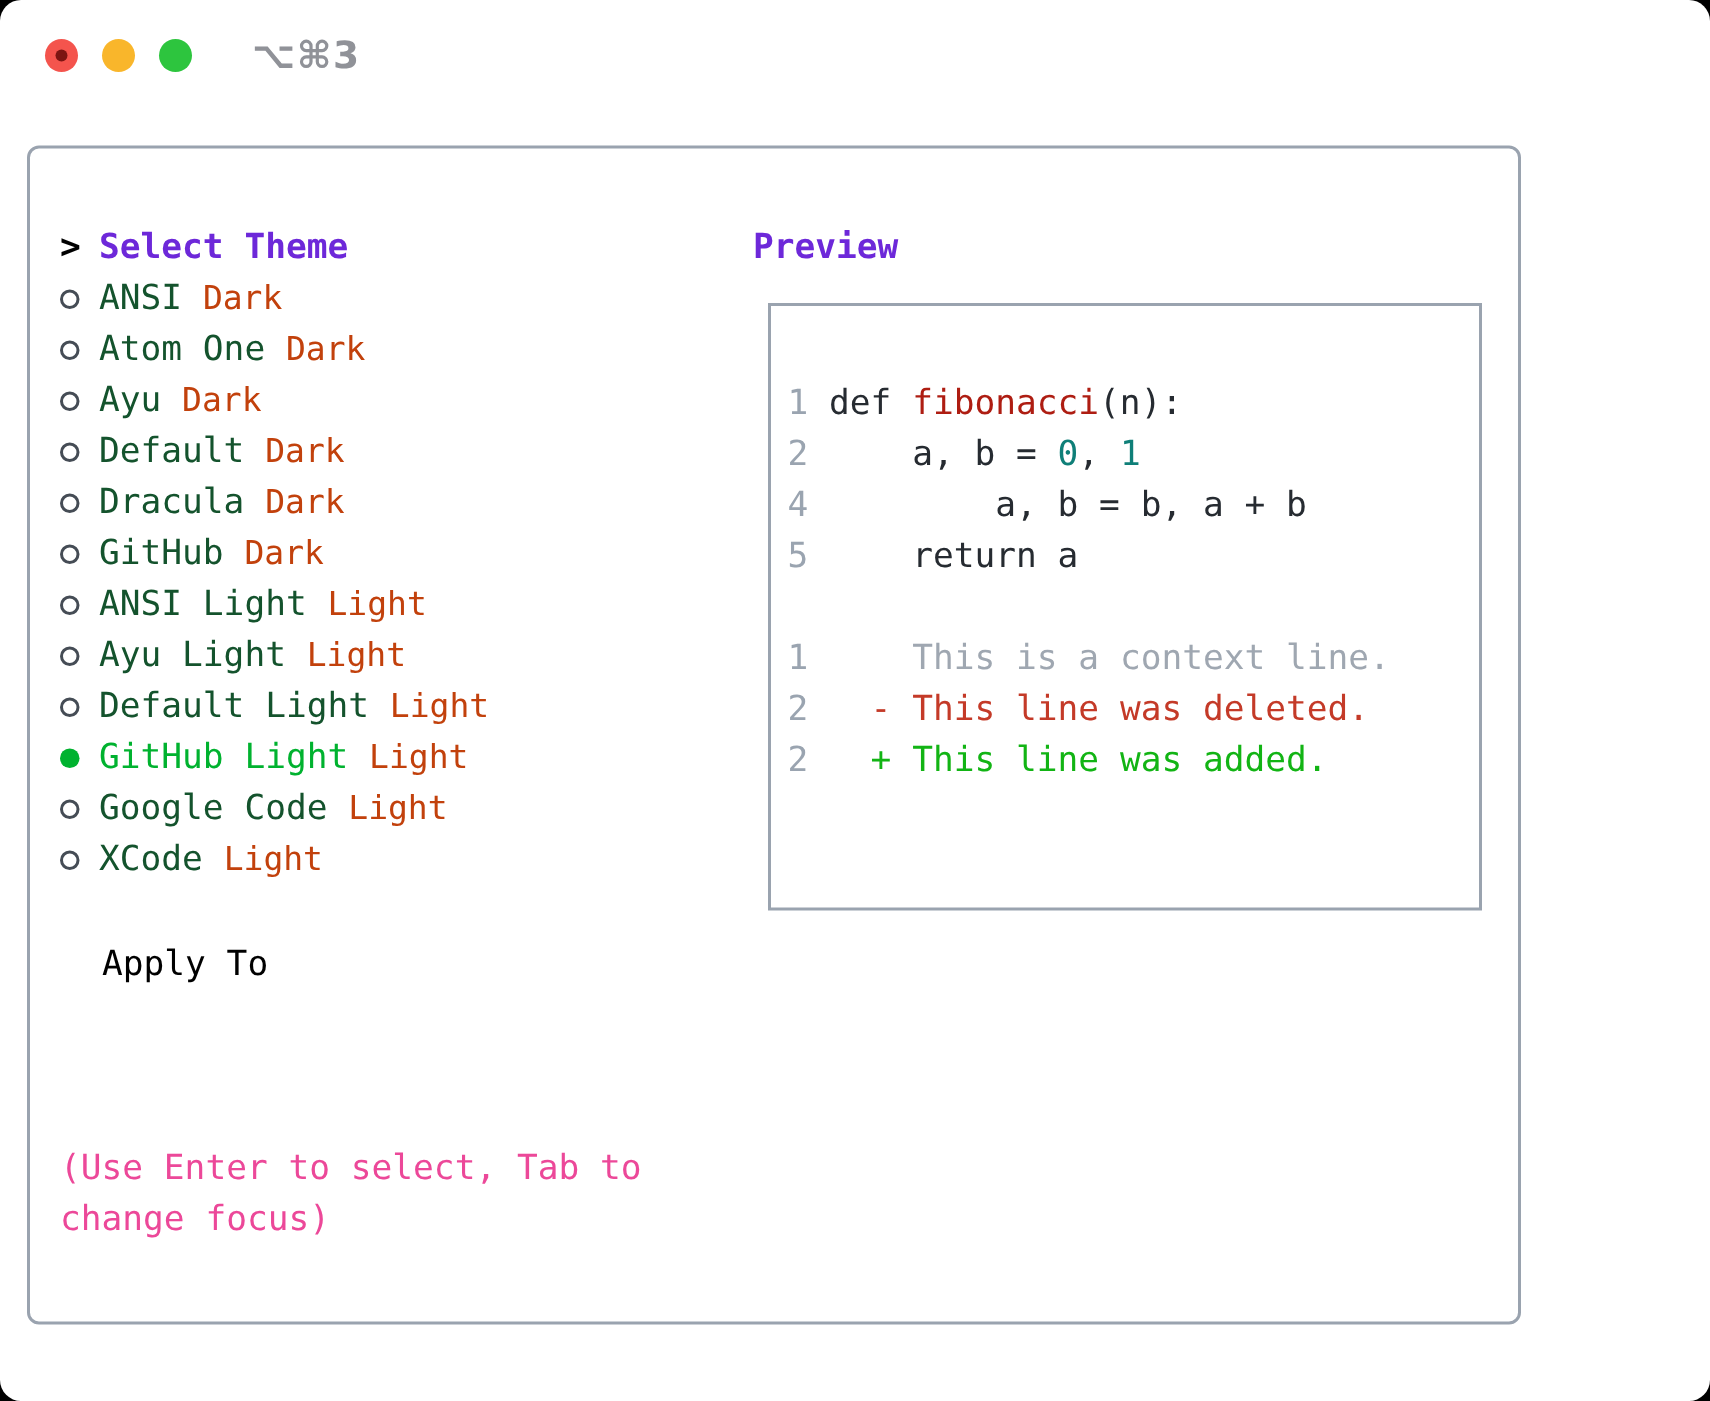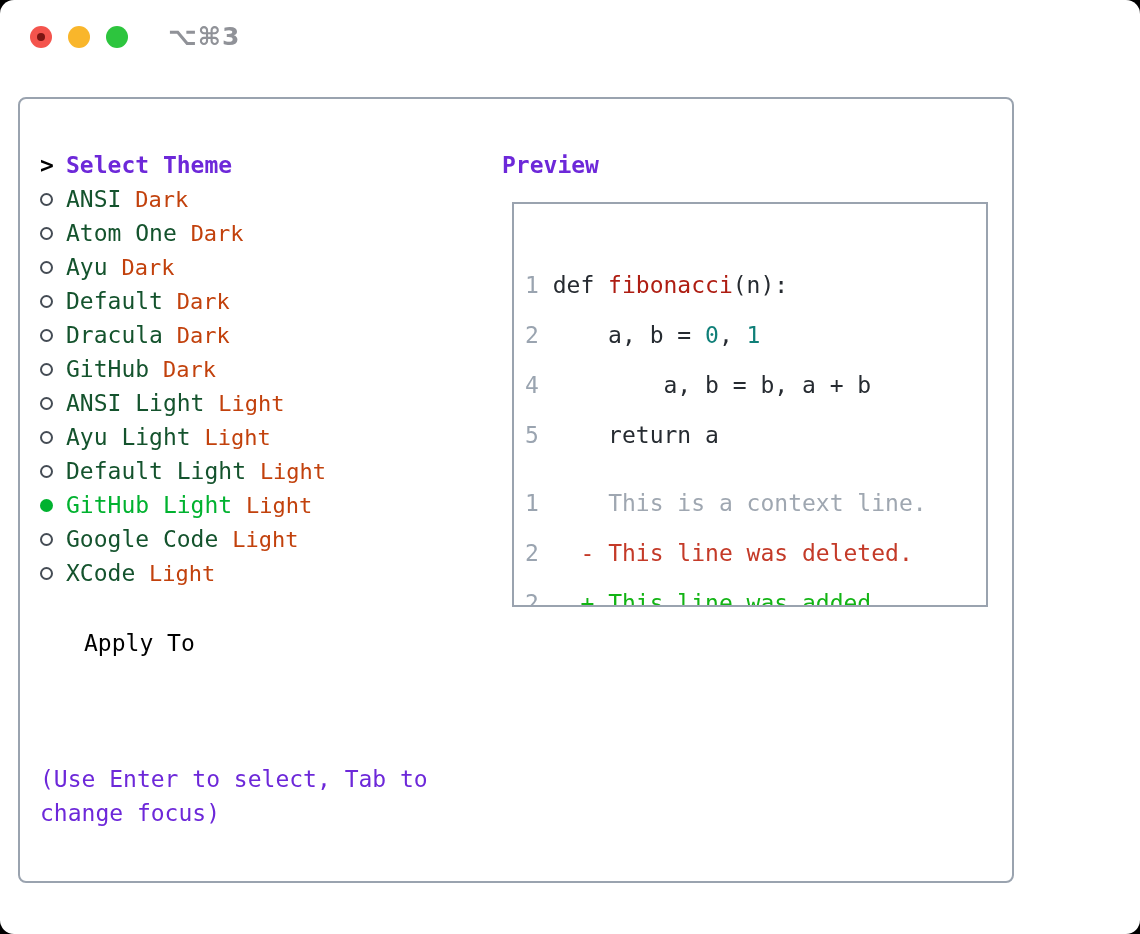--- a/index.html
+++ b/index.html
@@ -28,40 +28,40 @@
   .panel{
     position:absolute;left:18px;top:97px;width:996px;height:786px;
     border:2px solid #9aa3af;border-radius:8px;background:#fff;box-sizing:border-box;
   }
   
   .select-header{position:absolute;left:20px;top:49px;display:flex;height:34px;align-items:center;}
   .prompt{font-size:23px;font-weight:700;color:#000;width:26px;}
   .section-title{font-size:23px;font-weight:700;color:#6d28d9;}
   .theme-list{position:absolute;left:20px;top:83px;}
   .apply-section{position:absolute;left:20px;top:527px;}
-  .apply-title{font-size:23px;color:#000;margin-left:44px;height:34px;line-height:34px;}
+  .apply-title{font-size:23px;color:#000;margin-left:28px;height:34px;line-height:34px;}
   .row{display:flex;align-items:center;height:34px;}
   .radio{width:13px;height:13px;box-sizing:border-box;margin-right:13px;flex:none;}
   .radio.off{border:2px solid #454c55;border-radius:50%;background:transparent;}
   .radio.on{border-radius:50%;background:#00b22f;}
   .row .name{font-size:23px;color:#14532d;white-space:pre;}
   .row.selected .name{color:#00b22f;}
   .row .variant{font-size:22px;color:#c2410c;white-space:pre;}
   .hint{
     position:absolute;left:20px;top:663px;width:420px;
-    font-size:23px;line-height:34px;color:#6d28d9;
+    font-size:23px;line-height:34px;color:#ec4899;
   }
   
   .preview-title{position:absolute;left:482px;top:49px;height:34px;line-height:34px;text-align:center;}
   .preview-box{
     position:absolute;left:492px;top:103px;width:476px;height:405px;
     border:2px solid #9aa3af;background:#fff;box-sizing:border-box;
     padding:48px 0 0 11px;overflow:hidden;
   }
-  .pre-line{font-size:23px;line-height:34px;white-space:pre;color:#262b31;margin-top:16px;}
+  .pre-line{font-size:23px;line-height:34px;white-space:pre;color:#262b31;}
   .diff-block{margin-top:34px;}
   .ln{color:#9aa4b0;}
   .tok-code{color:#262b31;}
   .tok-function{color:#ae1d12;}
   .tok-number{color:#0f7f78;}
   .tok-builtin{color:#128bc7;}
   .diff-context, .diff-context .ln-text{color:#9fa7b1;}
   .diff-deleted .mk, .diff-deleted .ln-text{color:#c43a28;}
   .diff-added .mk, .diff-added .ln-text{color:#12b414;}
 </style>

